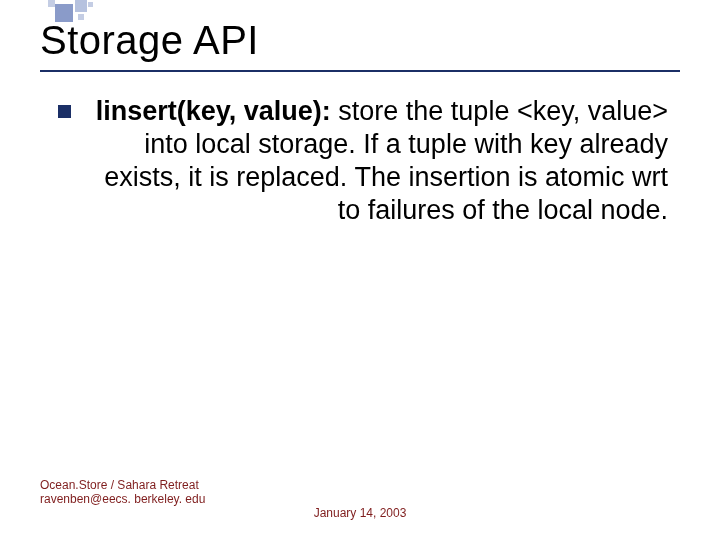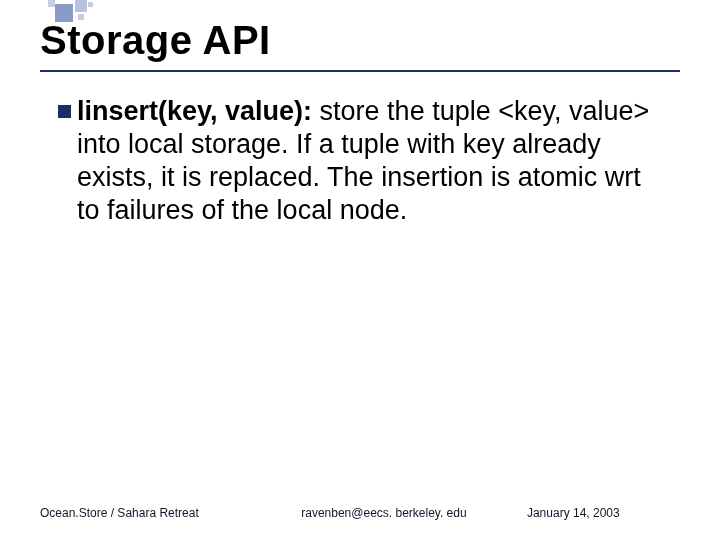--- a/index.html
+++ b/index.html
@@ -32,21 +32,21 @@
     top: 0px; left: 75px;
   }
   .corner-deco .sq.s1 { width: 7px; height: 7px; top: 0px; left: 48px; }
   .corner-deco .sq.s2 { width: 6px; height: 6px; top: 14px; left: 78px; }
   .corner-deco .sq.s3 { width: 5px; height: 5px; top: 2px; left: 88px; }
   .title {
     position: absolute;
     top: 18px;
     left: 40px;
     font-size: 40px;
-    font-weight: 700;
+    font-weight: 400;
     letter-spacing: 0.5px;
   }
   .title-rule {
     position: absolute;
     top: 70px;
     left: 40px;
     width: 640px;
     height: 0;
     border-bottom: 2px solid #1b2f66;
   }
@@ -56,41 +56,43 @@
     left: 58px;
     width: 610px;
   }
   .item {
     display: flex;
     align-items: flex-start;
     gap: 6px;
     font-size: 27px;
     line-height: 1.22;
     margin-bottom: 40px;
+    text-align: right;
   }
   .bullet {
     width: 13px;
     height: 13px;
     background: #1b2f66;
     flex-shrink: 0;
     margin-top: 10px;
   }
   .item-text { flex: 1; }
   .item-text .lead { font-weight: 700; }
   .footer {
     position: absolute;
     bottom: 20px;
     left: 40px;
     right: 40px;
     display: flex;
     font-size: 12px;
-    color: #0f172a;
+    color: #7f1d1d;
+    flex-direction: column;
   }
   .footer .f-left   { flex: 1; text-align: left; }
-  .footer .f-center { flex: 1; text-align: right; }
+  .footer .f-center { flex: 1; text-align: left; }
   .footer .f-right  { flex: 1; text-align: center; }
 </style>
 </head>
 <body>
 
 <div class="corner-deco">
   <div class="sq s1"></div>
   <div class="sq big"></div>
   <div class="sq med"></div>
   <div class="sq s2"></div>

